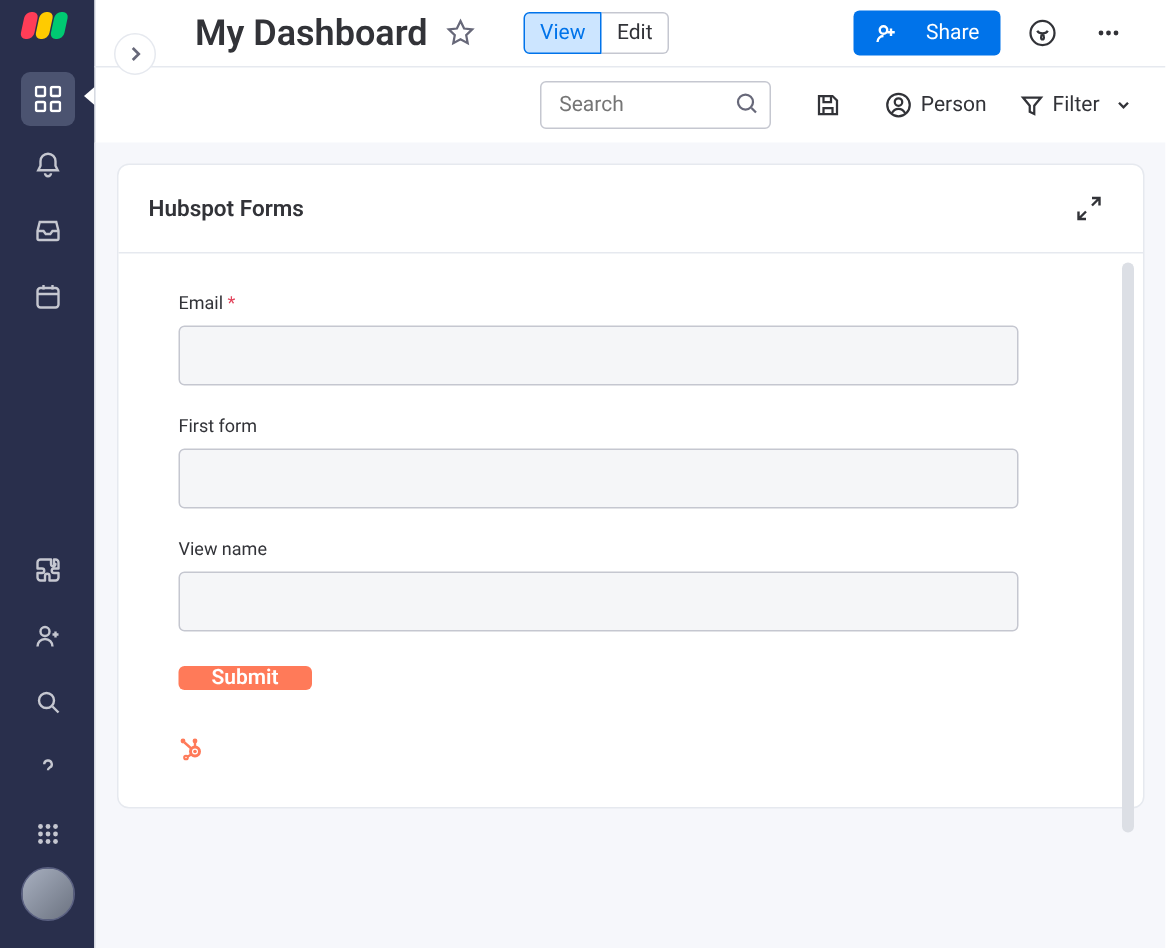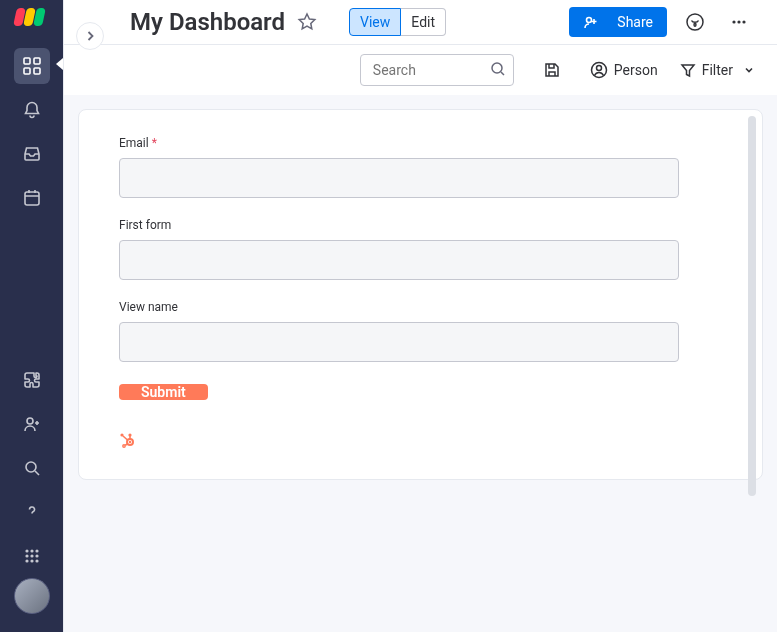--- a/index.html
+++ b/index.html
@@ -195,20 +195,28 @@
         </svg>
       <span>Filter</span>
       <svg width="12" height="12" viewBox="0 0 12 12" fill="none" stroke="currentColor" stroke-width="1.6" style="margin-left:4px">
           <path d="M3 4.5l3 3 3-3"></path>
         </svg>
     </div>
   </div>
 
   <div class="content">
     <div class="card">
+      <div class="card-head">
+        <div class="card-title">Hubspot Forms</div>
+        <div class="icon-btn">
+          <svg width="18" height="18" viewBox="0 0 18 18" fill="none" stroke="currentColor" stroke-width="1.6">
+              <path d="M11 2h5v5M7 16H2v-5M16 2l-5 5M2 16l5-5"></path>
+            </svg>
+        </div>
+      </div>
       <div class="card-body">
         <div class="form-scrollbar"></div>
         <div class="form-group">
           <label class="form-label"><span>Email</span> <span class="req">*</span></label>
           <input class="form-input" style="">
         </div>
         <div class="form-group">
           <label class="form-label">First form</label>
           <input class="form-input" style="">
         </div>

